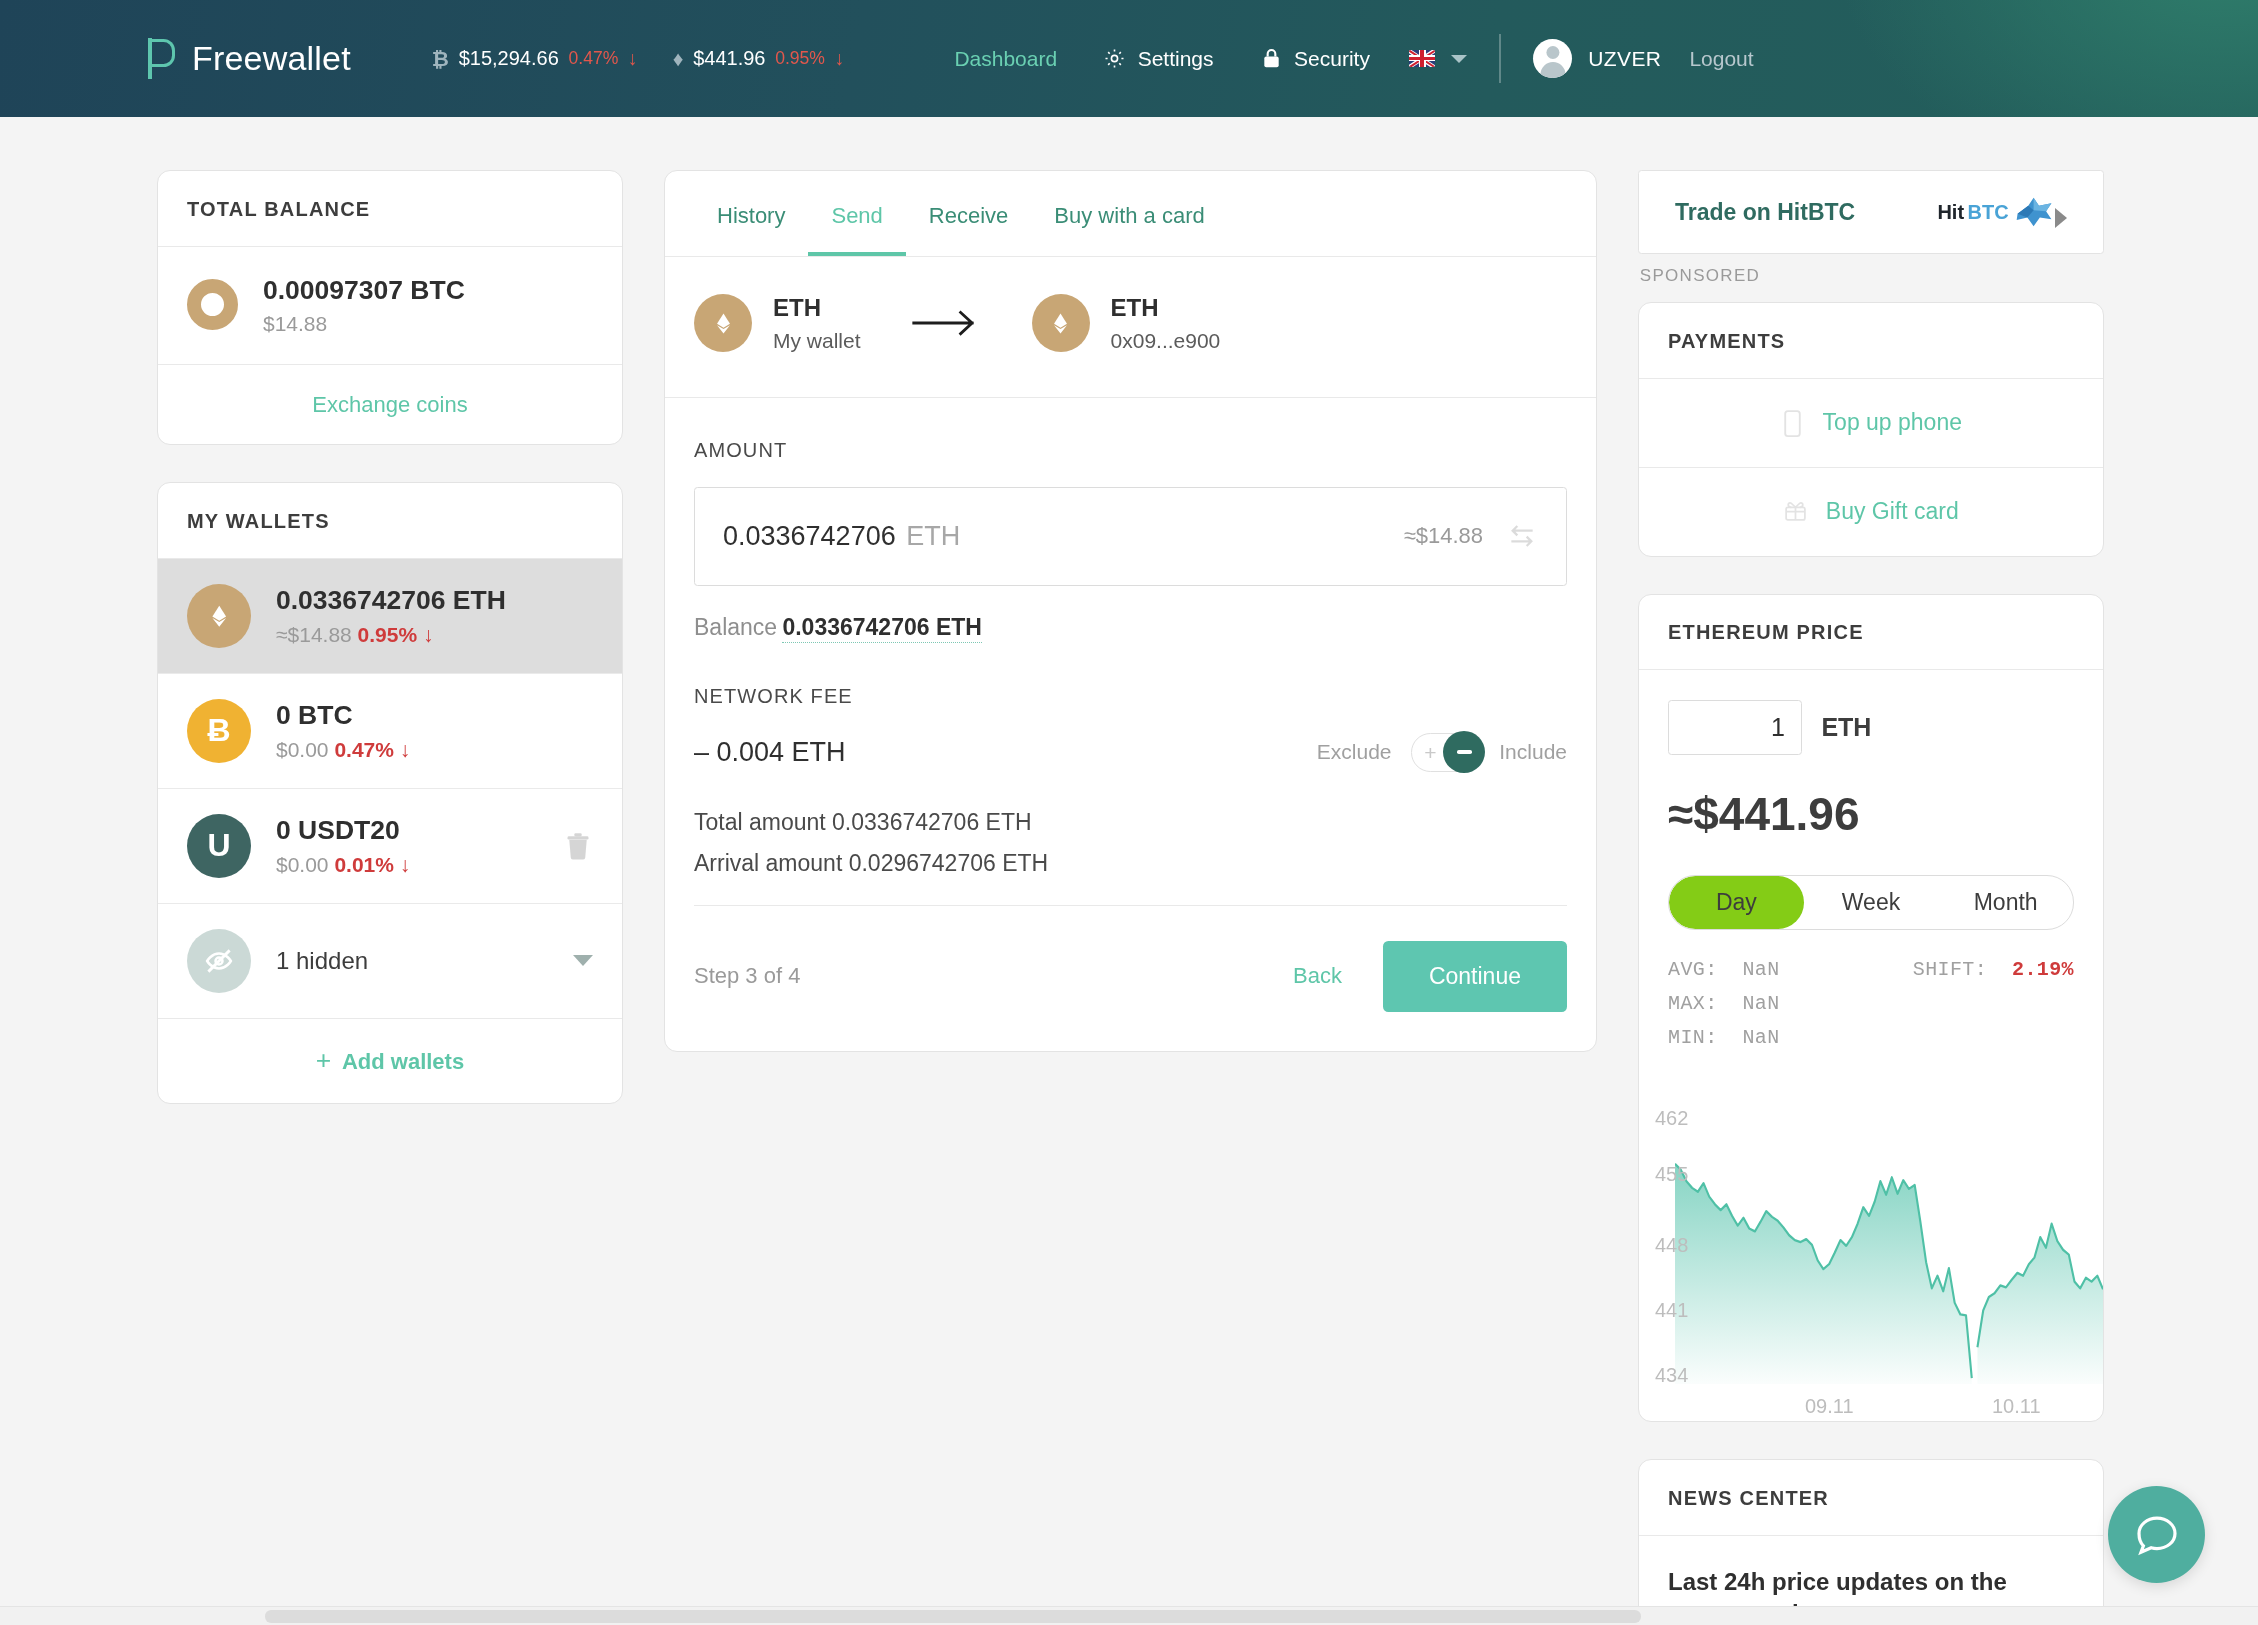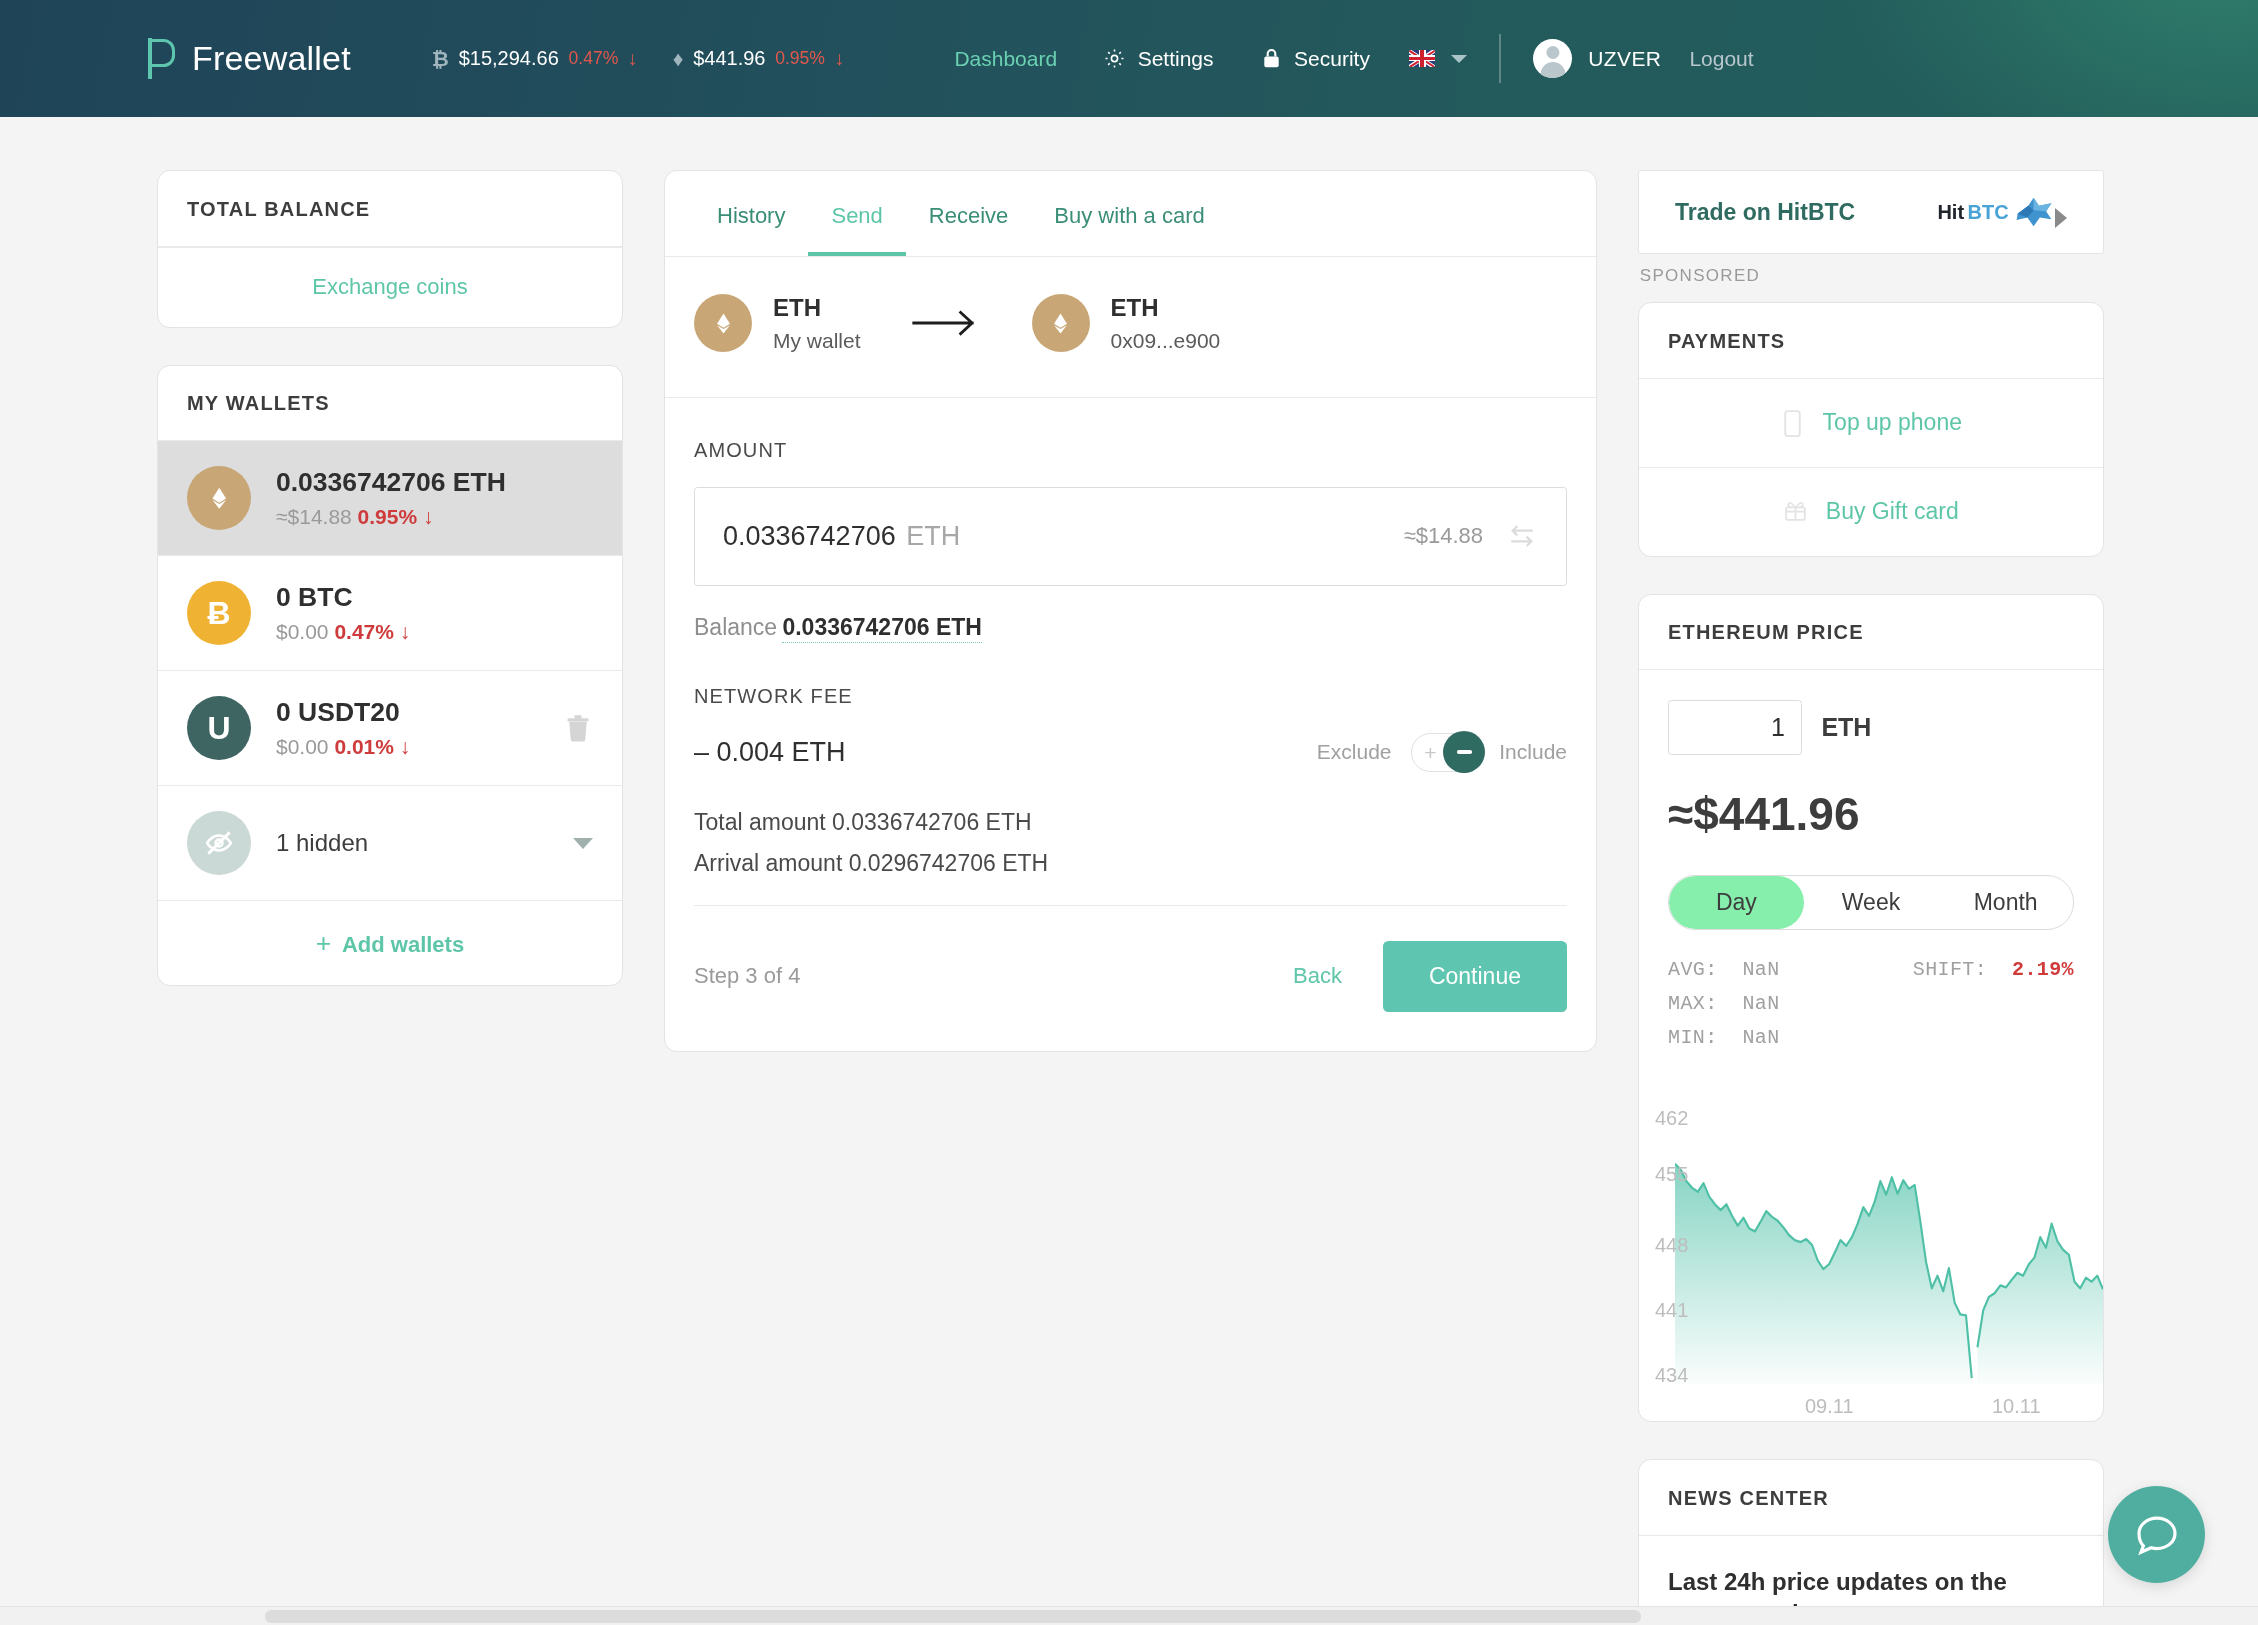--- a/index.html
+++ b/index.html
@@ -288,21 +288,21 @@
   .eth-unit { font-size: 25px; font-weight: 700; color: #3d3d3d; }
   .eth-price { font-size: 46px; font-weight: 700; color: #3d3d3d; margin-top: 32px; }
   .period-switch {
     margin-top: 34px; height: 55px; border: 0.9px solid #dcdcdc; border-radius: 27px;
     display: flex; align-items: center; overflow: hidden;
   }
   .period {
     flex: 1 1 33.33%; text-align: center; font-size: 23px; color: #3d3d3d;
     line-height: 53px; cursor: pointer; border-radius: 27px;
   }
-  .period.active { background: #86efac; }
+  .period.active { background: #84cc16; }
   .stats {
     margin-top: 28px; display: flex; justify-content: space-between;
     align-items: flex-start;
   }
   .stats-left div, .stats-right div {
     font-family: "Liberation Mono", monospace;
     font-size: 20px; color: #a0a0a0; margin-bottom: 10.6px; letter-spacing: 0.4px;
   }
   .stats-right .shift-val { color: #cf3b3b; font-weight: 700; }
   .chart-wrap { position: relative; height: 318px; margin-top: 21px; padding-left: 36px; }
@@ -408,20 +408,27 @@
   </div>
   <div class="logout">Logout</div>
 </div>
 
 <div class="page">
 
   <div class="col-left">
 
     <div class="card">
       <div class="card-head">TOTAL BALANCE</div>
+      <div class="tb-body">
+        <div class="coin-ring"></div>
+        <div>
+          <div class="tb-amount">0.00097307 BTC</div>
+          <div class="tb-usd">$14.88</div>
+        </div>
+      </div>
       <div class="card-foot">Exchange coins</div>
     </div>
 
     <div class="card" style="margin-top:37px">
       <div class="card-head">MY WALLETS</div>
 
       <div class="wallet-row selected">
         <div class="w-icon eth">
           <svg viewBox="0 0 24 24" width="26.5" height="26.5">
               <path d="M12 2.5 5.8 12.3 12 16l6.2-3.7L12 2.5z" fill="#fff"></path>

